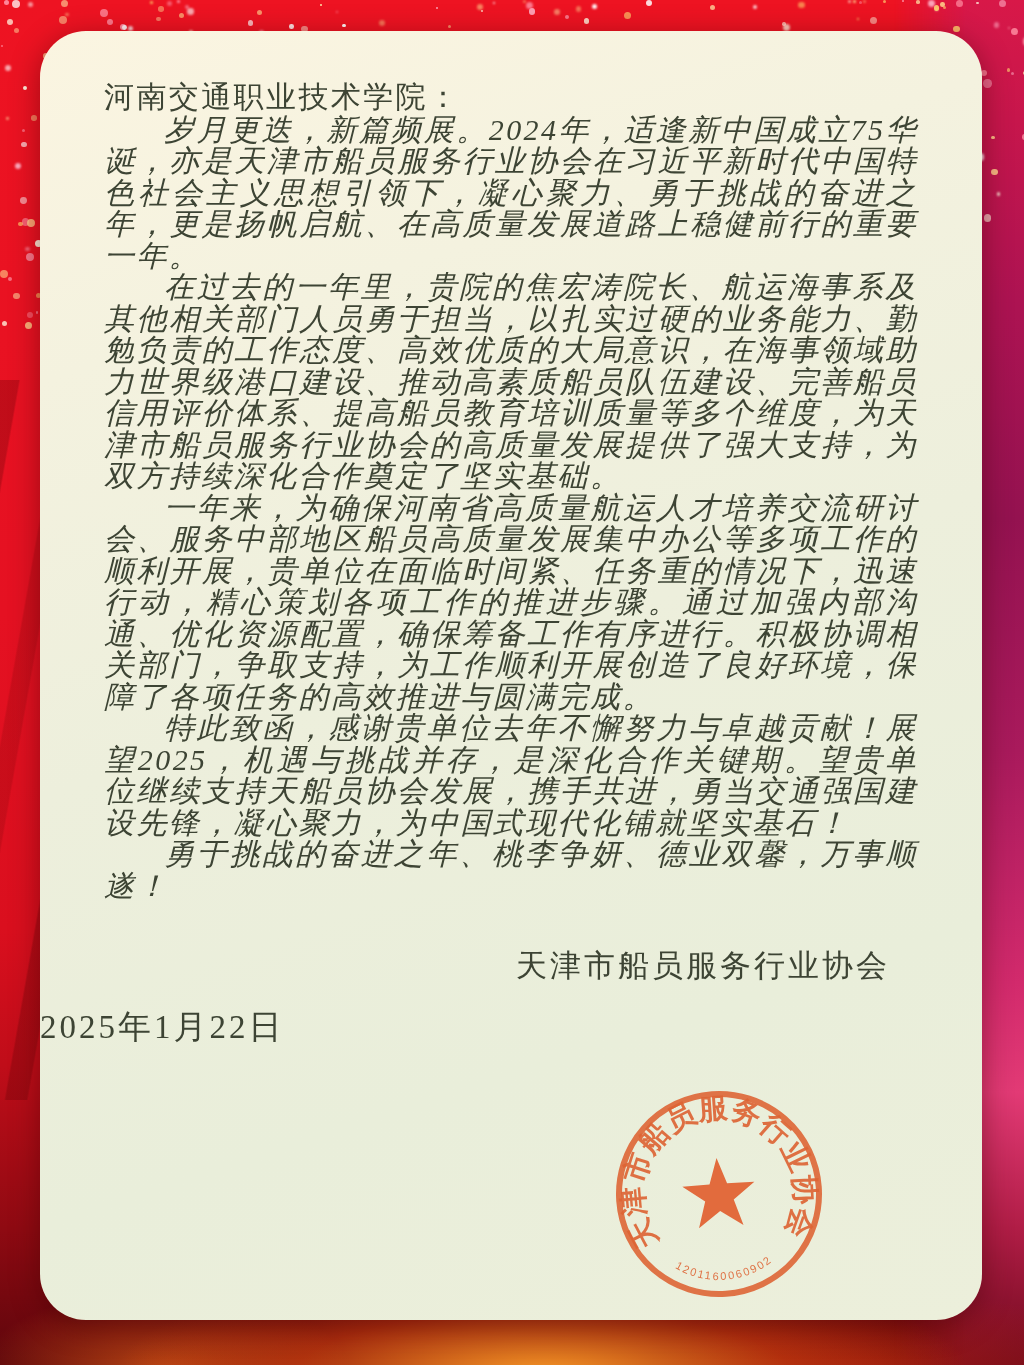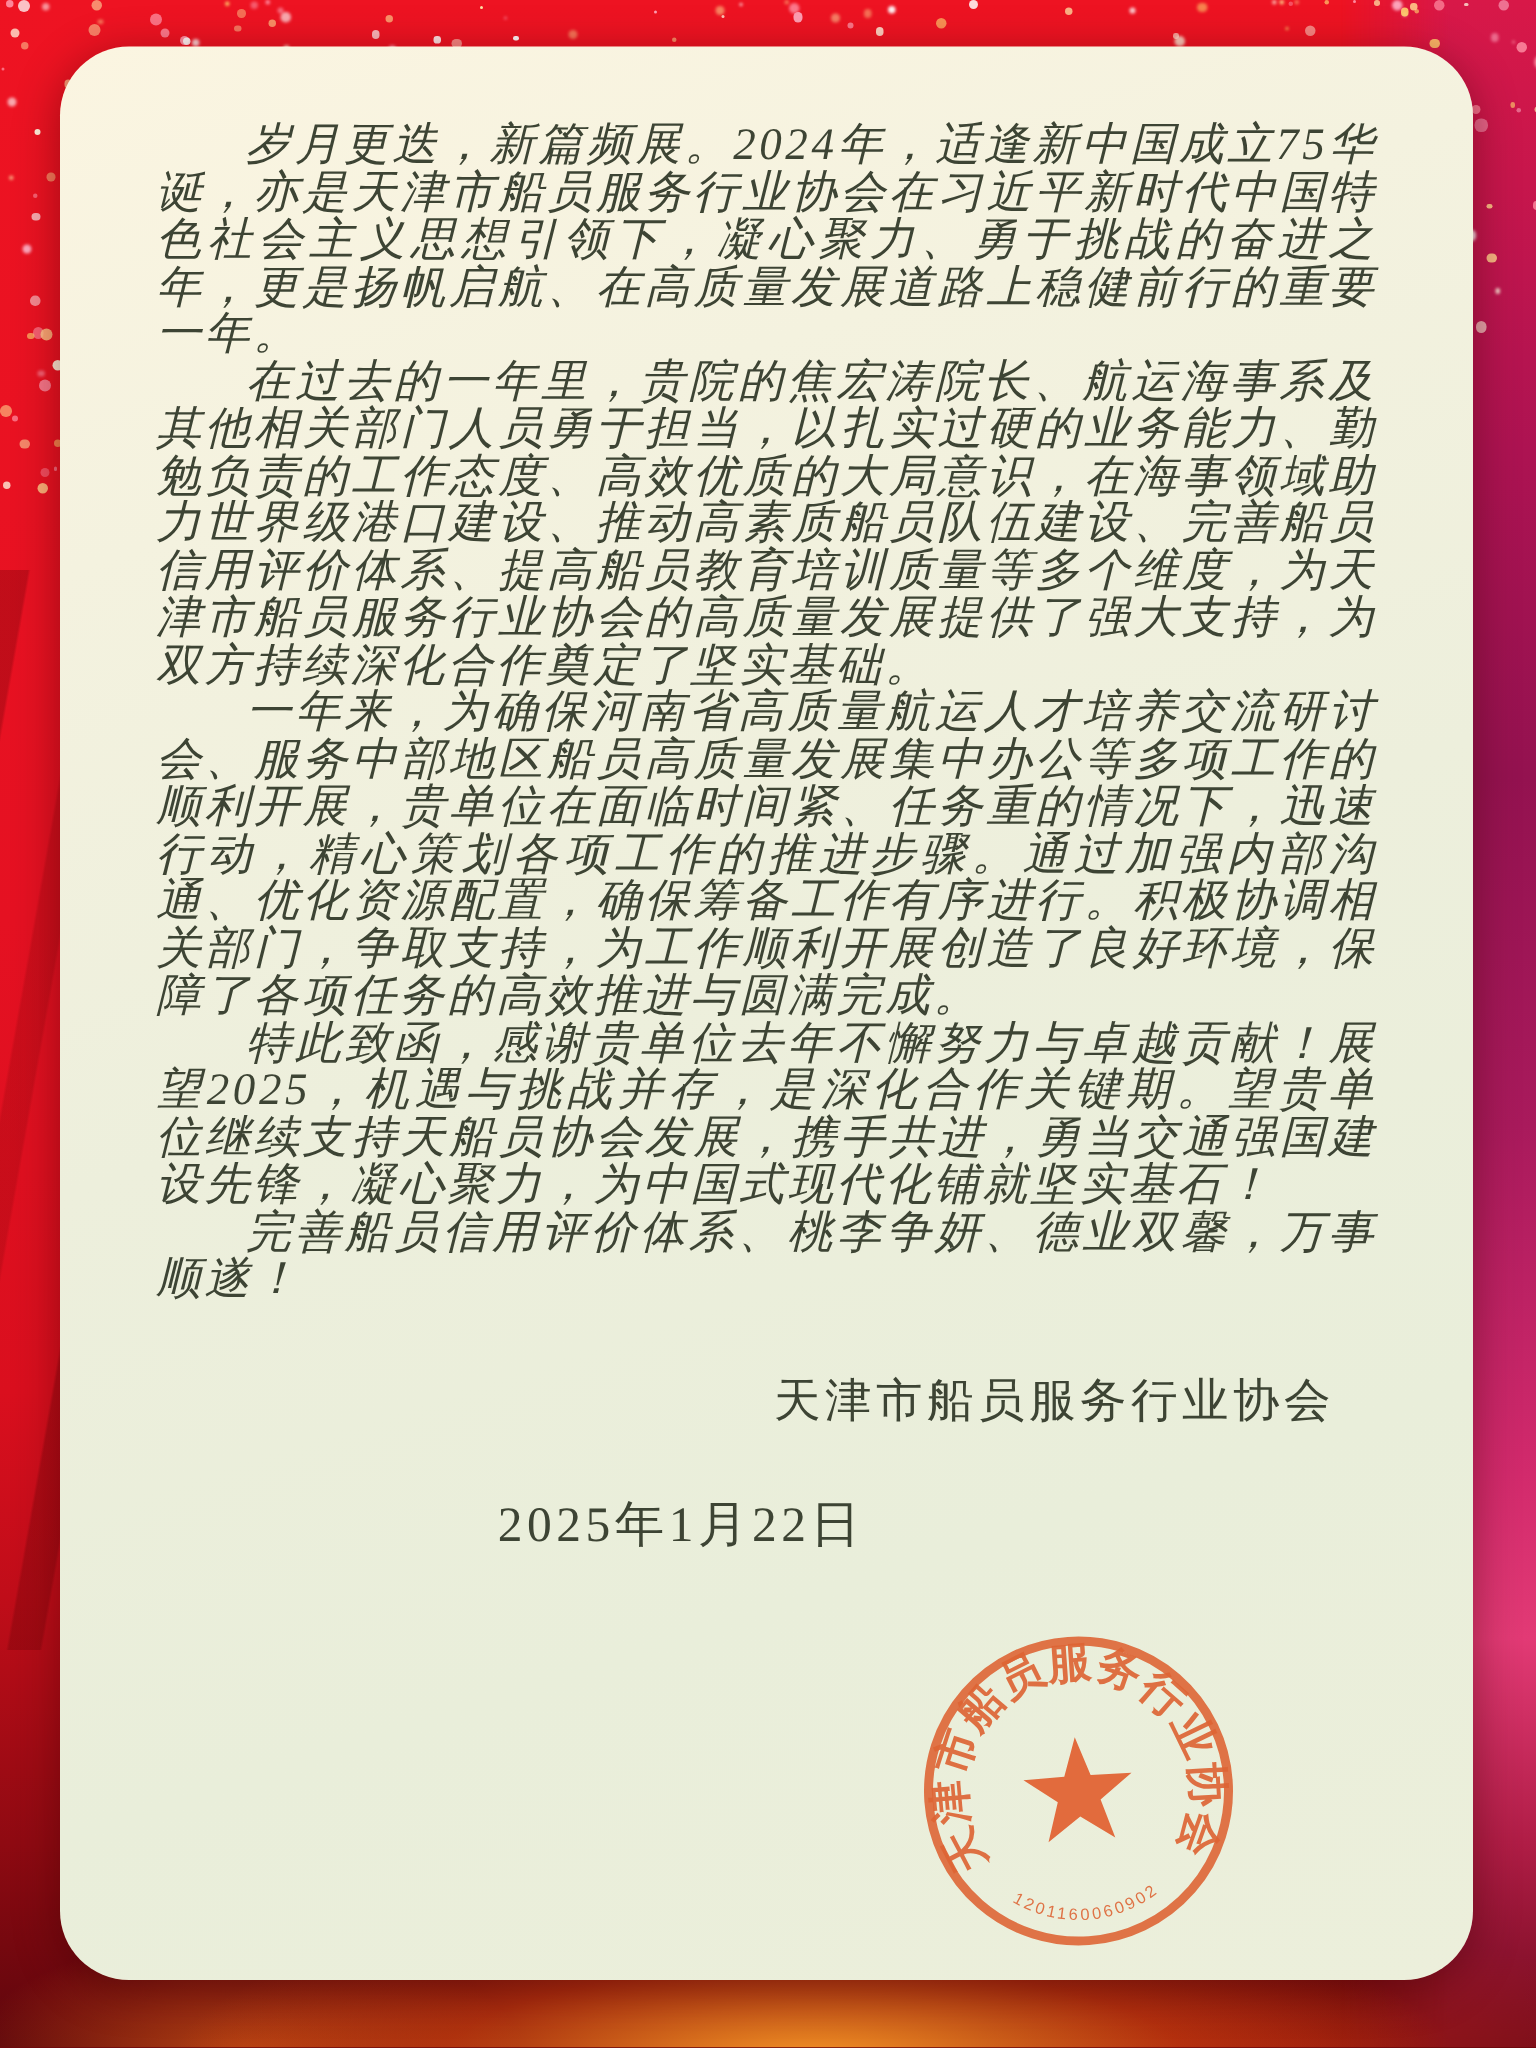--- a/index.html
+++ b/index.html
@@ -34,21 +34,21 @@
       font-family:"Liberation Sans", sans-serif;
       text-shadow:3px 3px 0 rgba(122,8,44,.28);}
 
   .letter-body{margin:50px 64px 0 64px;color:#3d4434;font-size:30px;
       line-height:31.5px;letter-spacing:2.4px;text-align:justify;}
   .salutation{margin:0 0 1px 0;}
   .letter-body p{margin:0;text-indent:2em;font-style:italic;}
 
   .signature{margin:44px 64px 0 0;text-align:right;padding-right:28px;
       color:#3d4434;font-size:31px;letter-spacing:3px;}
-  .dateline{margin:39px 64px 0 0;text-align:center;padding-right:50px;
+  .dateline{margin:18px 64px 0 0;text-align:left;padding-right:50px;
       color:#3d4434;font-size:33px;letter-spacing:3px;}
 
   
   .seal{position:absolute;left:569px;top:1053px;width:220px;height:220px;
       opacity:.92;transform:rotate(-4deg);pointer-events:none;}
 </style>
 </head>
 <body>
 
 <div class="stage">
@@ -227,25 +227,26 @@
       <i style="left: 961.2px; top: 113.1px; height: 6.9px; width: 6.9px; background: rgb(255, 179, 200); opacity: 0.76;"></i>
       <i style="left: 991.2px; top: 168.6px; height: 6.8px; width: 6.8px; background: rgb(255, 207, 138); opacity: 0.86;"></i>
       <i style="left: 983.3px; top: 79.3px; height: 8.4px; width: 8.4px; background: rgb(255, 179, 200); opacity: 0.51;"></i>
       <i style="left: 1022.8px; top: 71.1px; height: 4.4px; width: 4.4px; background: rgb(255, 233, 168); opacity: 0.73;"></i>
     </div>
 
   <div class="paper">
 
 
     <div class="letter-body">
+      <div class="salutation">河南交通职业技术学院：</div>
       <p>岁月更迭，新篇频展。2024年，适逢新中国成立75华诞，亦是天津市船员服务行业协会在习近平新时代中国特色社会主义思想引领下，凝心聚力、勇于挑战的奋进之年，更是扬帆启航、在高质量发展道路上稳健前行的重要一年。</p>
       <p>在过去的一年里，贵院的焦宏涛院长、航运海事系及其他相关部门人员勇于担当，以扎实过硬的业务能力、勤勉负责的工作态度、高效优质的大局意识，在海事领域助力世界级港口建设、推动高素质船员队伍建设、完善船员信用评价体系、提高船员教育培训质量等多个维度，为天津市船员服务行业协会的高质量发展提供了强大支持，为双方持续深化合作奠定了坚实基础。</p>
       <p>一年来，为确保河南省高质量航运人才培养交流研讨会、服务中部地区船员高质量发展集中办公等多项工作的顺利开展，贵单位在面临时间紧、任务重的情况下，迅速行动，精心策划各项工作的推进步骤。通过加强内部沟通、优化资源配置，确保筹备工作有序进行。积极协调相关部门，争取支持，为工作顺利开展创造了良好环境，保障了各项任务的高效推进与圆满完成。</p>
       <p>特此致函，感谢贵单位去年不懈努力与卓越贡献！展望2025，机遇与挑战并存，是深化合作关键期。望贵单位继续支持天船员协会发展，携手共进，勇当交通强国建设先锋，凝心聚力，为中国式现代化铺就坚实基石！</p>
-      <p>完善船员信用评价体系、桃李争妍、德业双馨，万事顺遂！</p>
+      <p>勇于挑战的奋进之年、桃李争妍、德业双馨，万事顺遂！</p>
     </div>
 
     <div class="signature">天津市船员服务行业协会</div>
     <div class="dateline">2025年1月22日</div>
 
     <svg class="seal" viewBox="0 0 220 220">
       <defs>
         <path id="sealRingPath" d="M 47.7 153.6 A 76 76 0 1 1 172.3 153.6" fill="none"></path>
         <path id="sealCodePath" d="M 54.7 175.9 A 86 86 0 0 0 165.3 175.9" fill="none"></path>
       </defs>

